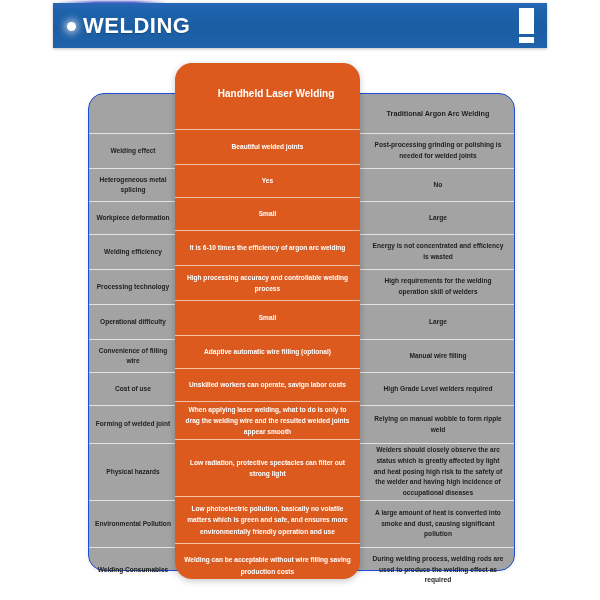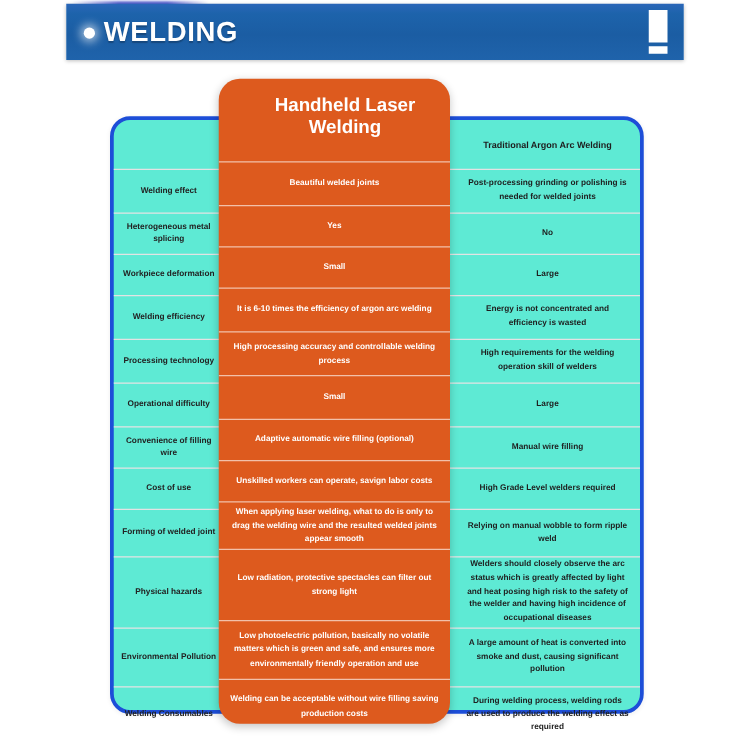--- a/index.html
+++ b/index.html
@@ -83,22 +83,22 @@
     background: #ffffff;
   }
 
   
   .card {
     position: absolute;
     left: 88px;
     top: 93px;
     width: 427px;
     height: 478px;
-    background: #5eead4;
-    border: 3px solid #1d4ed8;
+    background: #a3a3a3;
+    border: 1px solid #1d4ed8;
     border-radius: 16px;
     box-sizing: border-box;
     box-shadow: 0 1px 4px rgba(0,0,0,0.07);
   }
 
   .table {
     position: absolute;
     inset: 0;
     display: flex;
     flex-direction: column;
@@ -165,21 +165,21 @@
     display: flex;
     flex-direction: column;
     overflow: hidden;
   }
   .orange-head {
     flex: 0 0 66px;
     display: flex;
     align-items: center;
     justify-content: center;
     color: #ffffff;
-    font-size: 15px;
+    font-size: 10px;
     font-weight: bold;
     text-align: center;
     padding: 0 8px 6px 25px;
     box-sizing: border-box;
   }
   .ocell {
     display: flex;
     align-items: center;
     justify-content: center;
     text-align: center;

